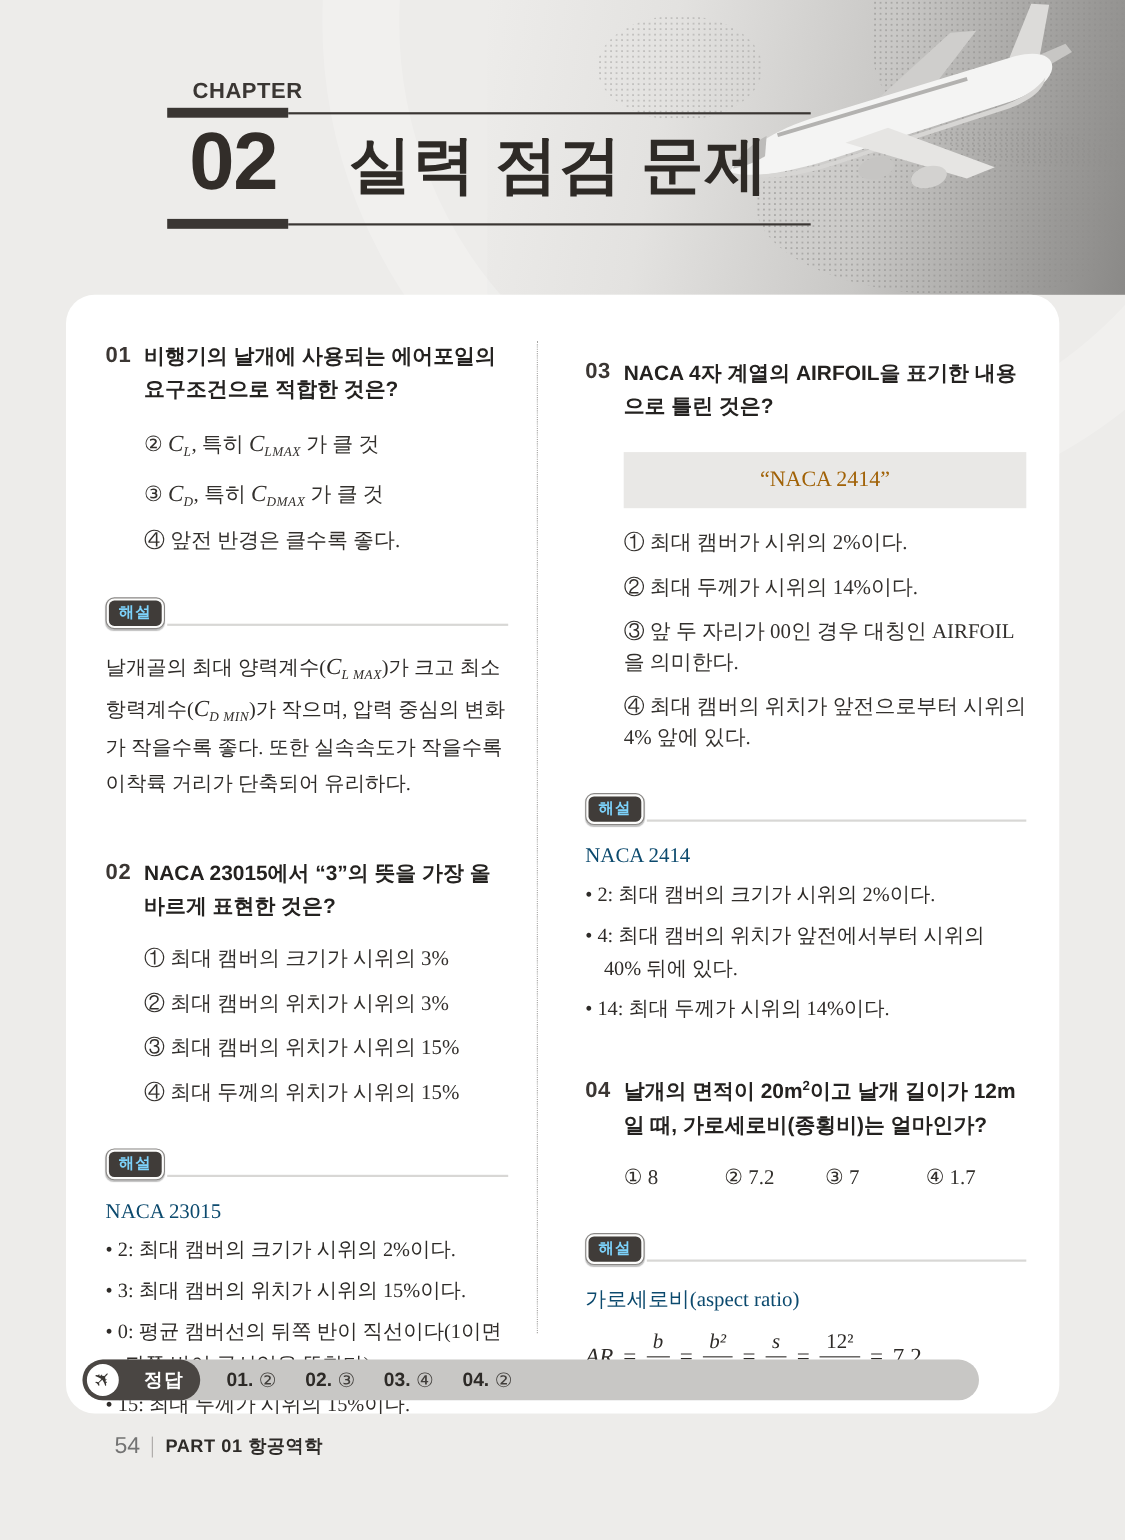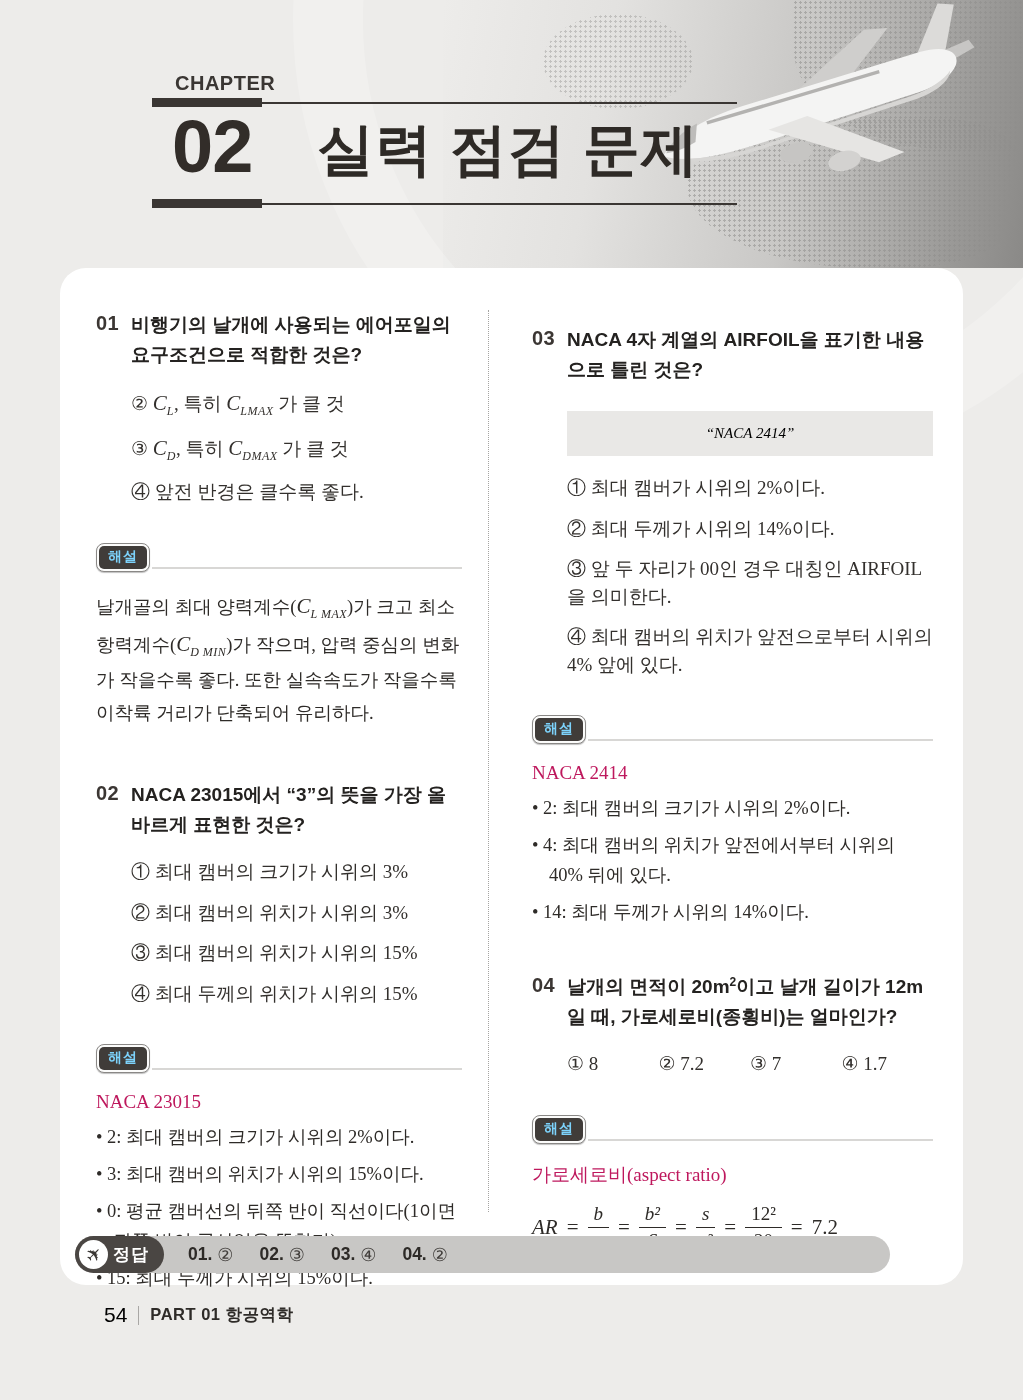--- a/index.html
+++ b/index.html
@@ -44,50 +44,50 @@
   .mvar{font-family:"Liberation Serif","DejaVu Serif",serif;font-style:italic;font-size:21px;}
   sub.msub{font-style:italic;font-size:12px;letter-spacing:.5px;}
   .sup{font-size:12px;vertical-align:super;}
 
   .sol-wrap{margin-top:24px;}
   .sol-head{display:flex;align-items:flex-end;}
   .sol-badge{display:inline-block;border:1px solid #8a8886;border-radius:8px;padding:2px;background:#fcfcfb;box-shadow:0 1px 1px rgba(0,0,0,.25);}
   .sol-badge-inner{display:block;background:#403c39;color:#7dd3fc;font-size:14px;font-weight:bold;padding:2px 9px 3px 9px;border-radius:5px;letter-spacing:1px;}
   .sol-line{flex:1;border-bottom:2px solid #d8d7d5;margin-bottom:3px;margin-left:2px;}
   .sol-text{font-family:"Liberation Serif","DejaVu Serif",serif;font-size:18.5px;line-height:1.8;color:#2e2b28;margin-top:16px;}
-  .sol-title{font-family:"Liberation Serif","DejaVu Serif",serif;font-size:19px;color:#be185d;margin-top:18px;}
+  .sol-title{font-family:"Liberation Serif","DejaVu Serif",serif;font-size:19px;color:#0c4a6e;margin-top:18px;}
   .sol-list{list-style:none;margin:10px 0 0 0;padding:0;font-family:"Liberation Serif","DejaVu Serif",serif;font-size:18.5px;color:#2e2b28;}
   .sol-list li{padding-left:17px;text-indent:-17px;line-height:1.62;margin-bottom:7px;}
 
-  .naca-box{background:#e9e8e6;text-align:center;font-family:"Liberation Serif","DejaVu Serif",serif;font-size:15px;color:#000000;padding:14px 0;margin:26px 0 8px 0;font-style:italic;}
+  .naca-box{background:#e9e8e6;text-align:center;font-family:"Liberation Serif","DejaVu Serif",serif;font-size:20px;color:#a16207;padding:14px 0;margin:26px 0 8px 0;}
 
   .q-gap{margin-top:50px;}
   .q-gap-r{margin-top:44px;}
 
   
   .formula{display:flex;align-items:center;gap:9px;margin-top:14px;font-family:"Liberation Serif","DejaVu Serif",serif;font-size:21px;color:#2e2b28;}
   .formula .it{font-style:italic;}
   .frac{display:inline-flex;flex-direction:column;align-items:center;font-size:19px;line-height:1.25;}
   .frac .num{padding:0 6px 1px 6px;border-bottom:1.4px solid #2e2b28;}
   .frac .den{padding-top:1px;}
 
   
   .ans-bar{position:absolute;left:15px;top:968px;width:815px;height:37px;background:#c8c7c5;border-radius:19px;display:flex;align-items:center;}
   .ans-pill{height:37px;background:#4a4643;border-radius:19px;display:flex;align-items:center;padding:0 15px 0 4px;}
   .plane-circle{width:29px;height:29px;background:#ffffff;border-radius:50%;display:flex;align-items:center;justify-content:center;}
   .plane-glyph{transform:rotate(-45deg);font-size:19px;color:#3a3734;line-height:1;}
-  .ans-label{color:#ffffff;font-weight:bold;font-size:17px;margin-left:5px;letter-spacing:1px;}
+  .ans-label{color:#ffffff;font-weight:bold;font-size:17px;margin-left:23px;letter-spacing:1px;}
   .ans-items{display:flex;margin-left:24px;gap:26px;align-items:center;}
   .ans-item{display:flex;align-items:center;}
   .ans-no{font-weight:bold;font-size:17.5px;color:#2d2a27;}
   .ans-val{font-family:"Liberation Serif","DejaVu Serif",serif;font-size:18px;color:#413e3b;margin-left:5px;}
 
   
   .footer{position:absolute;left:104px;top:1303px;display:flex;align-items:center;z-index:2;}
-  .footer .page-num{font-size:21px;color:#000000;}
+  .footer .page-num{font-size:21px;color:#737373;}
   .footer .fsep{width:1px;height:19px;background:#a9a7a5;margin:0 11px;}
   .footer .part-label{font-size:16.5px;font-weight:bold;color:#2e2b28;letter-spacing:.5px;}
 </style>
 </head>
 <body>
 
 <div class="page">
 
   <div class="hero">
     <div class="swoosh"></div>

